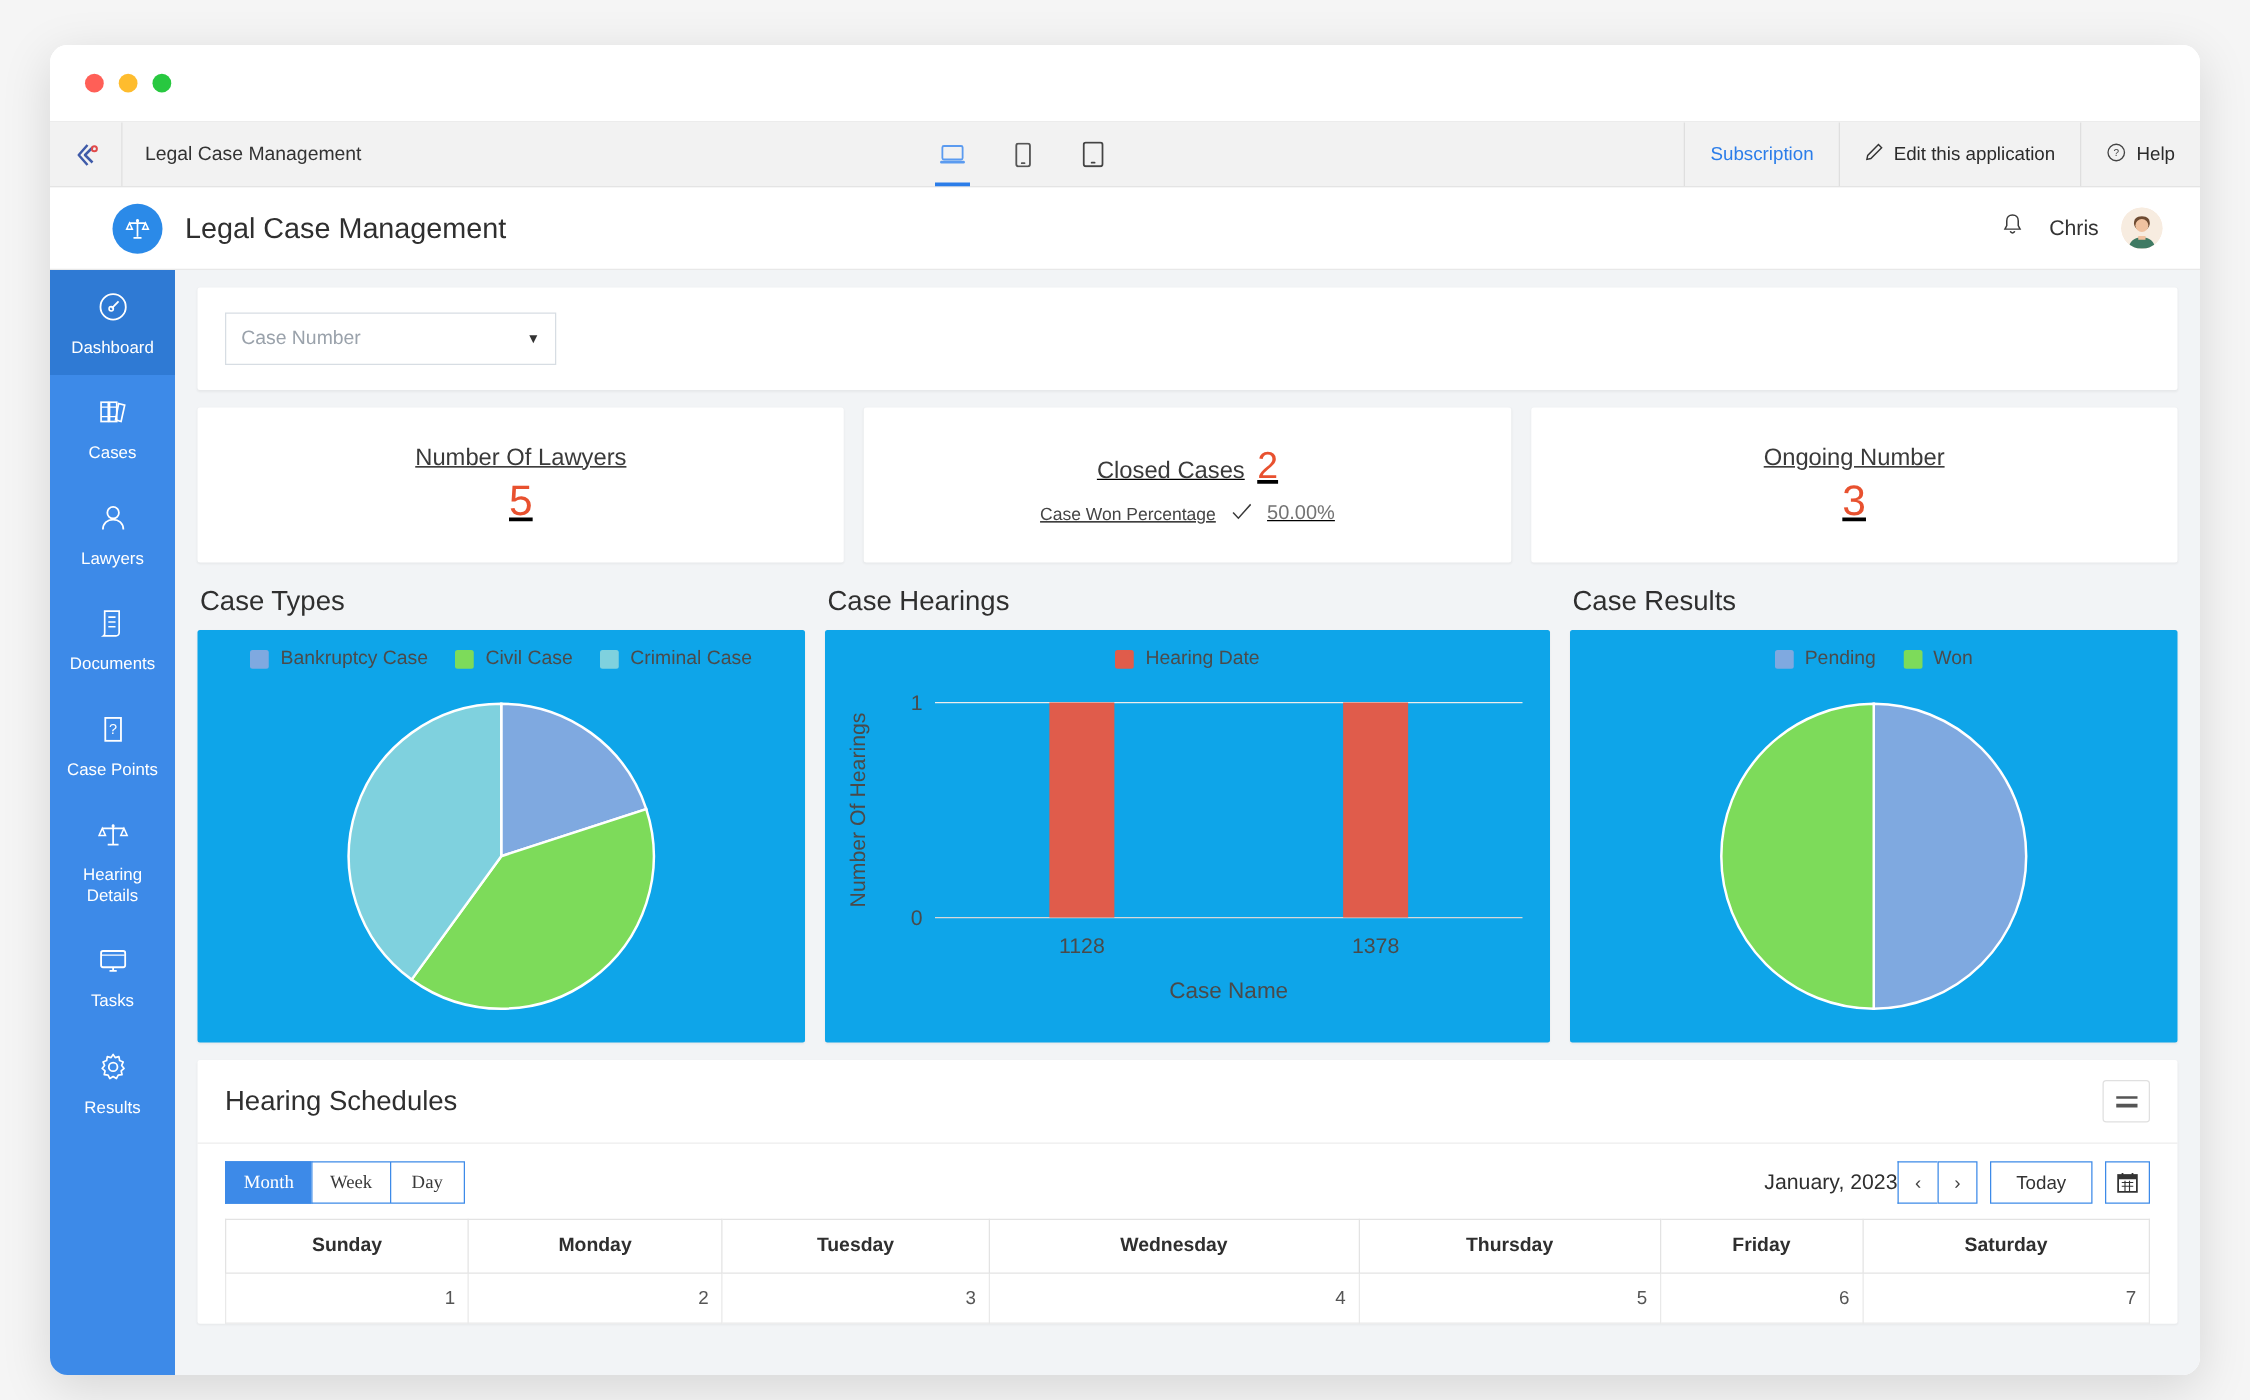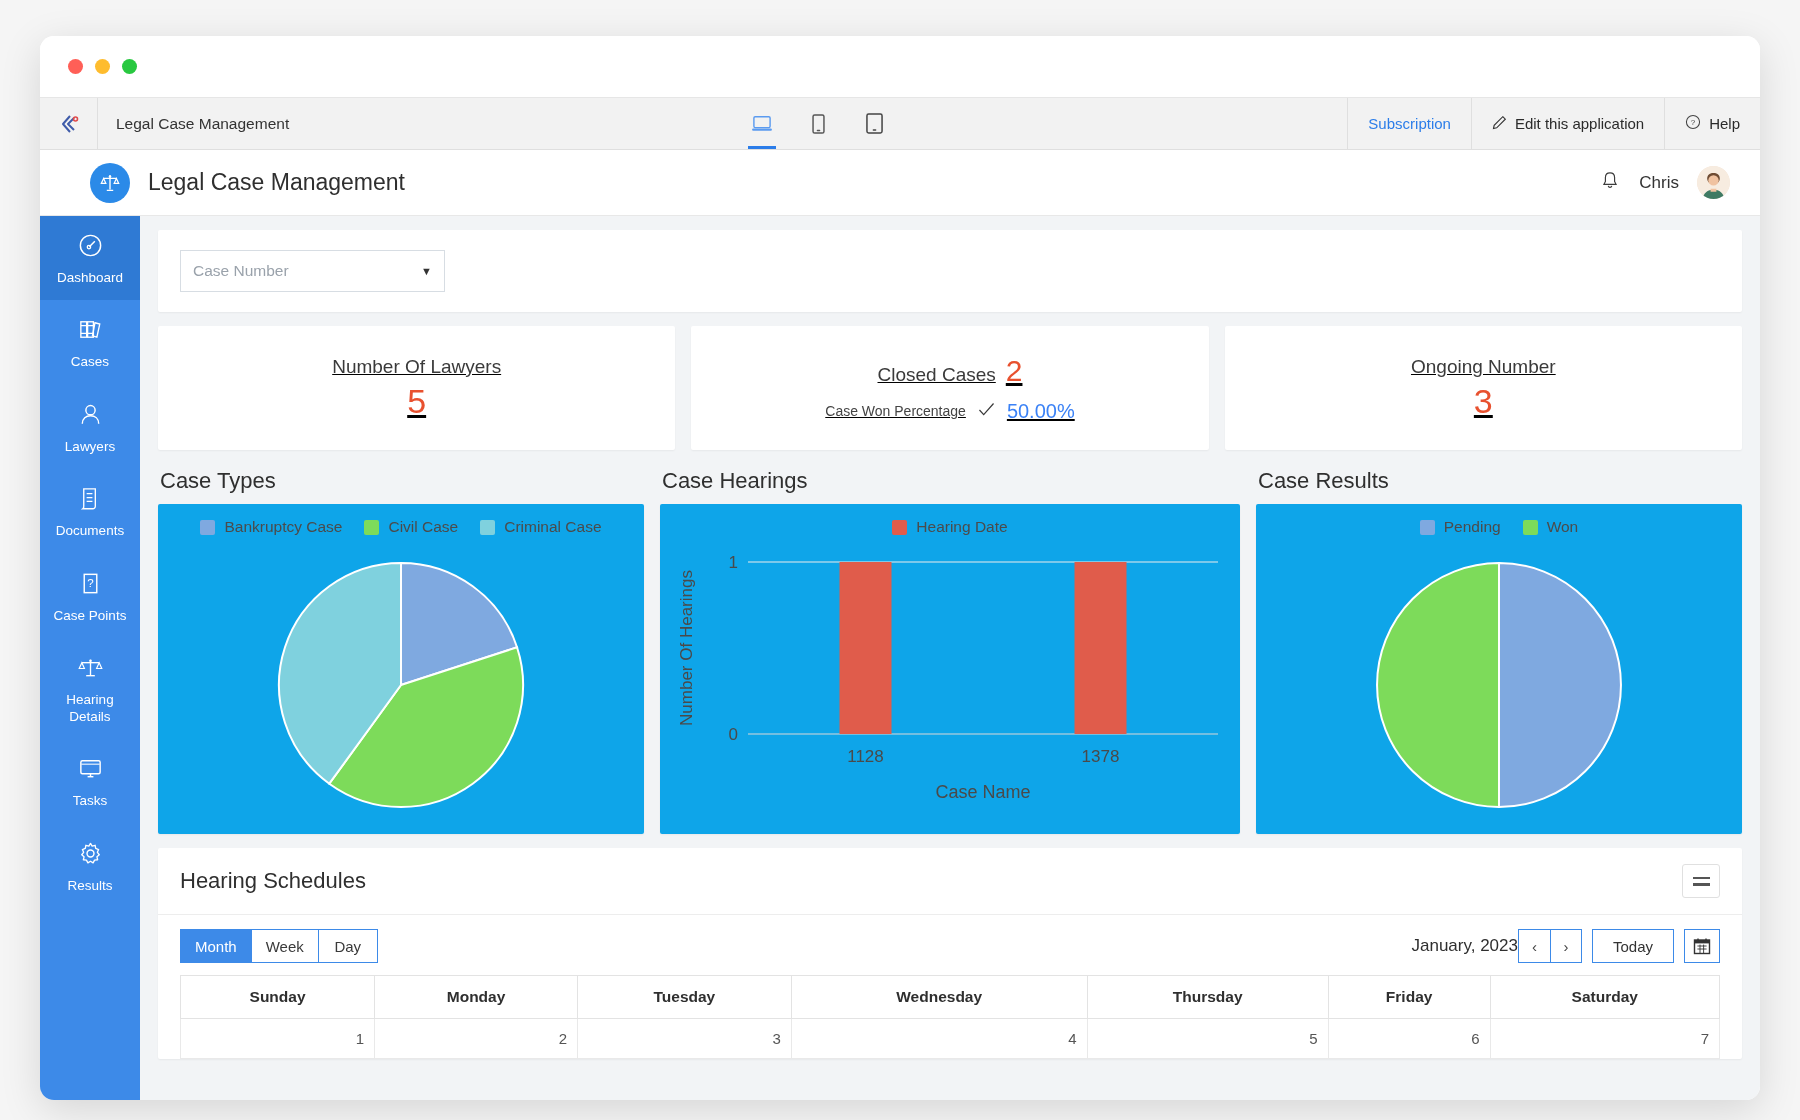--- a/index.html
+++ b/index.html
@@ -147,21 +147,21 @@
     border-radius: 2px; box-shadow: 0 1px 2px rgba(0,0,0,0.05);
   }
   .kpi-label { font-size: 19px; color: #3a3a3a; }
   .kpi-value { font-size: 34px; color: #e8512f; font-weight: 500; margin-top: 4px; }
   .kpi-inline { display: flex; align-items: baseline; gap: 10px; }
   .kpi-inline .kpi-value { font-size: 30px; margin-top: 0; }
   .kpi-sub {
     margin-top: 12px; display: flex; align-items: center; gap: 12px;
     font-size: 14px; color: #444;
   }
-  .kpi-sub .pct { font-size: 20px; color: #3b82f6; }
+  .kpi-sub .pct { font-size: 16px; color: #737373; }
 
   
   .charts { display: flex; gap: 16px; margin: 10px 18px 0 18px; }
   .chartcol { flex: 1; display: flex; flex-direction: column; }
   .chart-title { font-size: 22px; color: #2f2f2f; padding: 8px 0 10px 2px; }
   .chartcard {
     background: #0ea5e9; border-radius: 2px; height: 330px;
     box-shadow: 0 1px 2px rgba(0,0,0,0.05);
     padding: 14px 10px 10px;
     display: flex; flex-direction: column; align-items: center;
@@ -185,21 +185,21 @@
     margin-left: auto; width: 38px; height: 34px;
     border: 1px solid #e0e0e0; border-radius: 3px;
     display: flex; flex-direction: column; align-items: center; justify-content: center;
     gap: 4px; cursor: pointer;
   }
   .hamburger span { display: block; width: 17px; height: 2.5px; background: #555; }
   .sched-toolbar {
     display: flex; align-items: center;
     padding: 14px 22px 12px 22px;
   }
-  .segmented { display: flex; }
+  .segmented { display: flex; font-family: Liberation Serif, serif; }
   .seg {
     height: 34px; min-width: 60px; padding: 0 14px;
     border: 1px solid #3d8ae8;
     display: flex; align-items: center; justify-content: center;
     font-size: 15px; color: #3a3a3a; background: #fff;
     border-right-width: 0; cursor: pointer;
   }
   .seg:last-child { border-right-width: 1px; }
   .seg.active { background: #3d8ae8; color: #fff; }
   .sched-month { flex: 1; text-align: right; font-size: 17px; color: #2f2f2f; }

